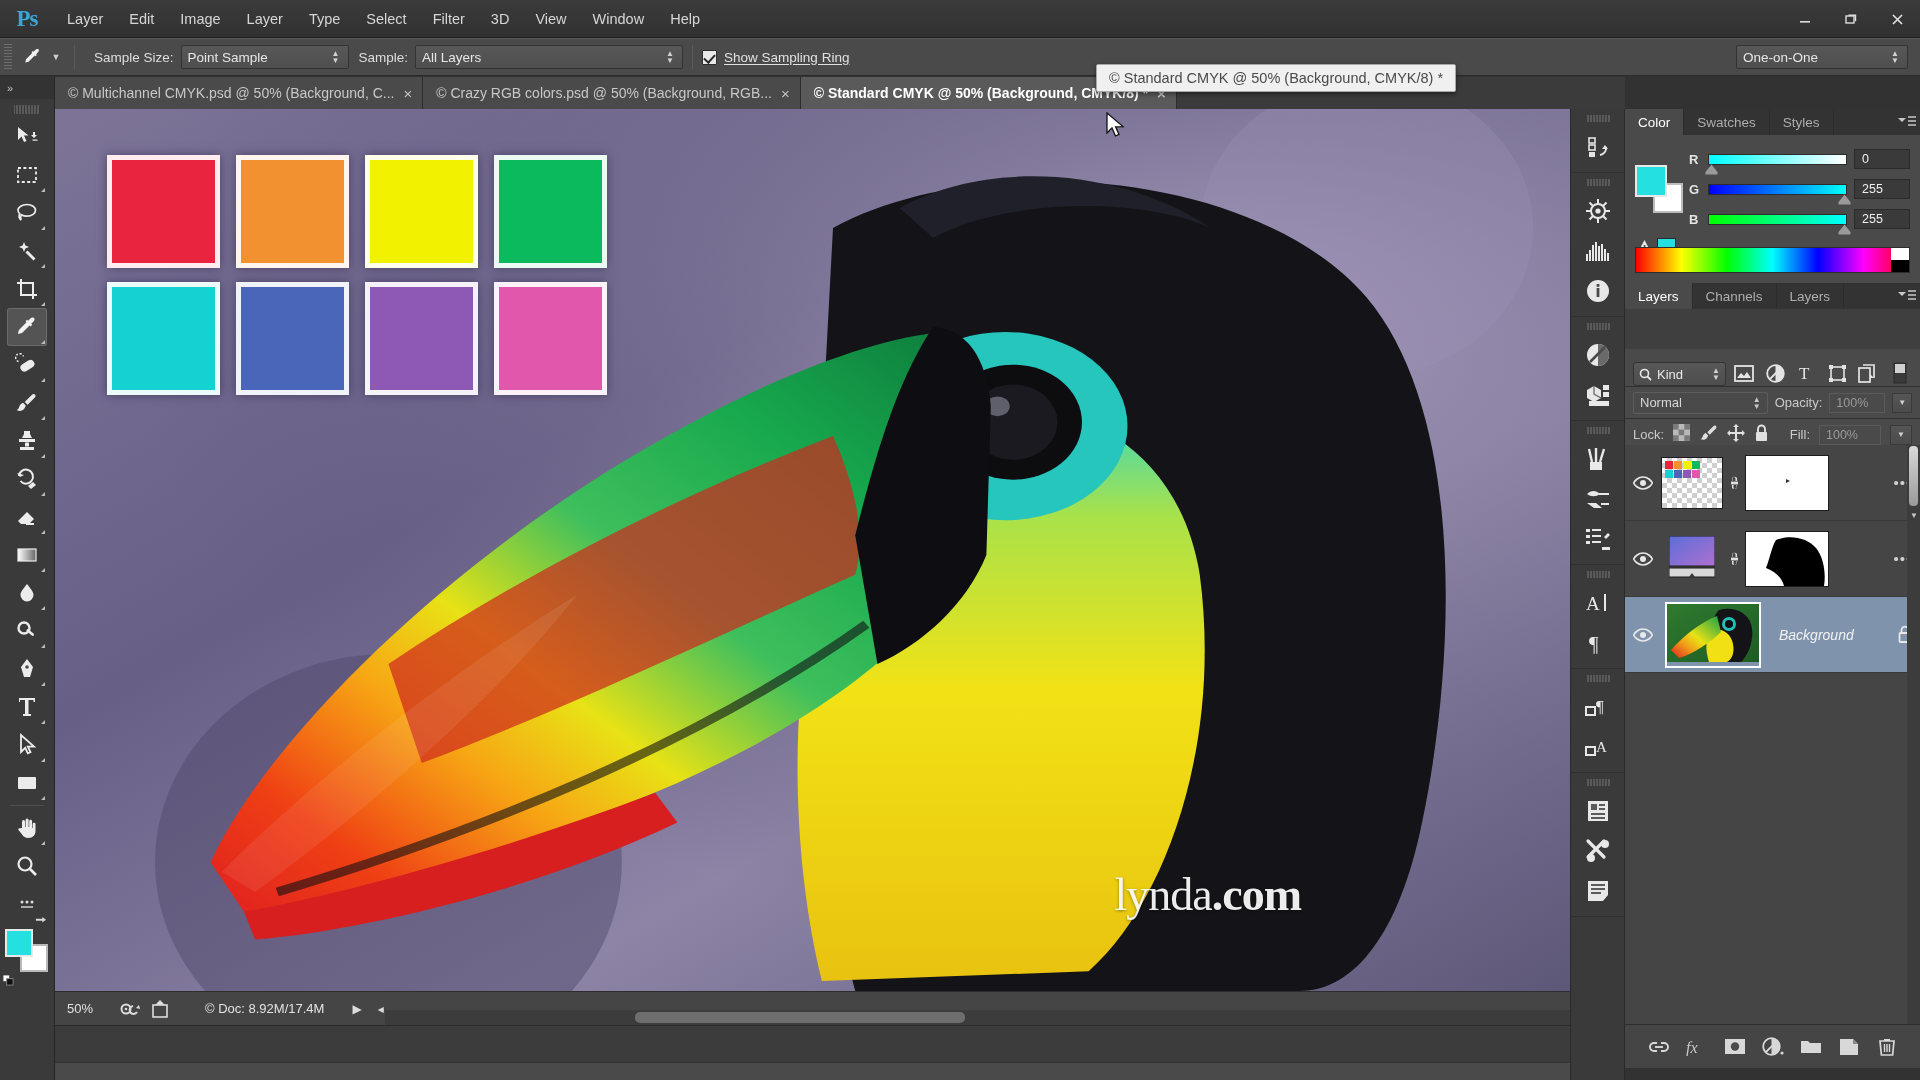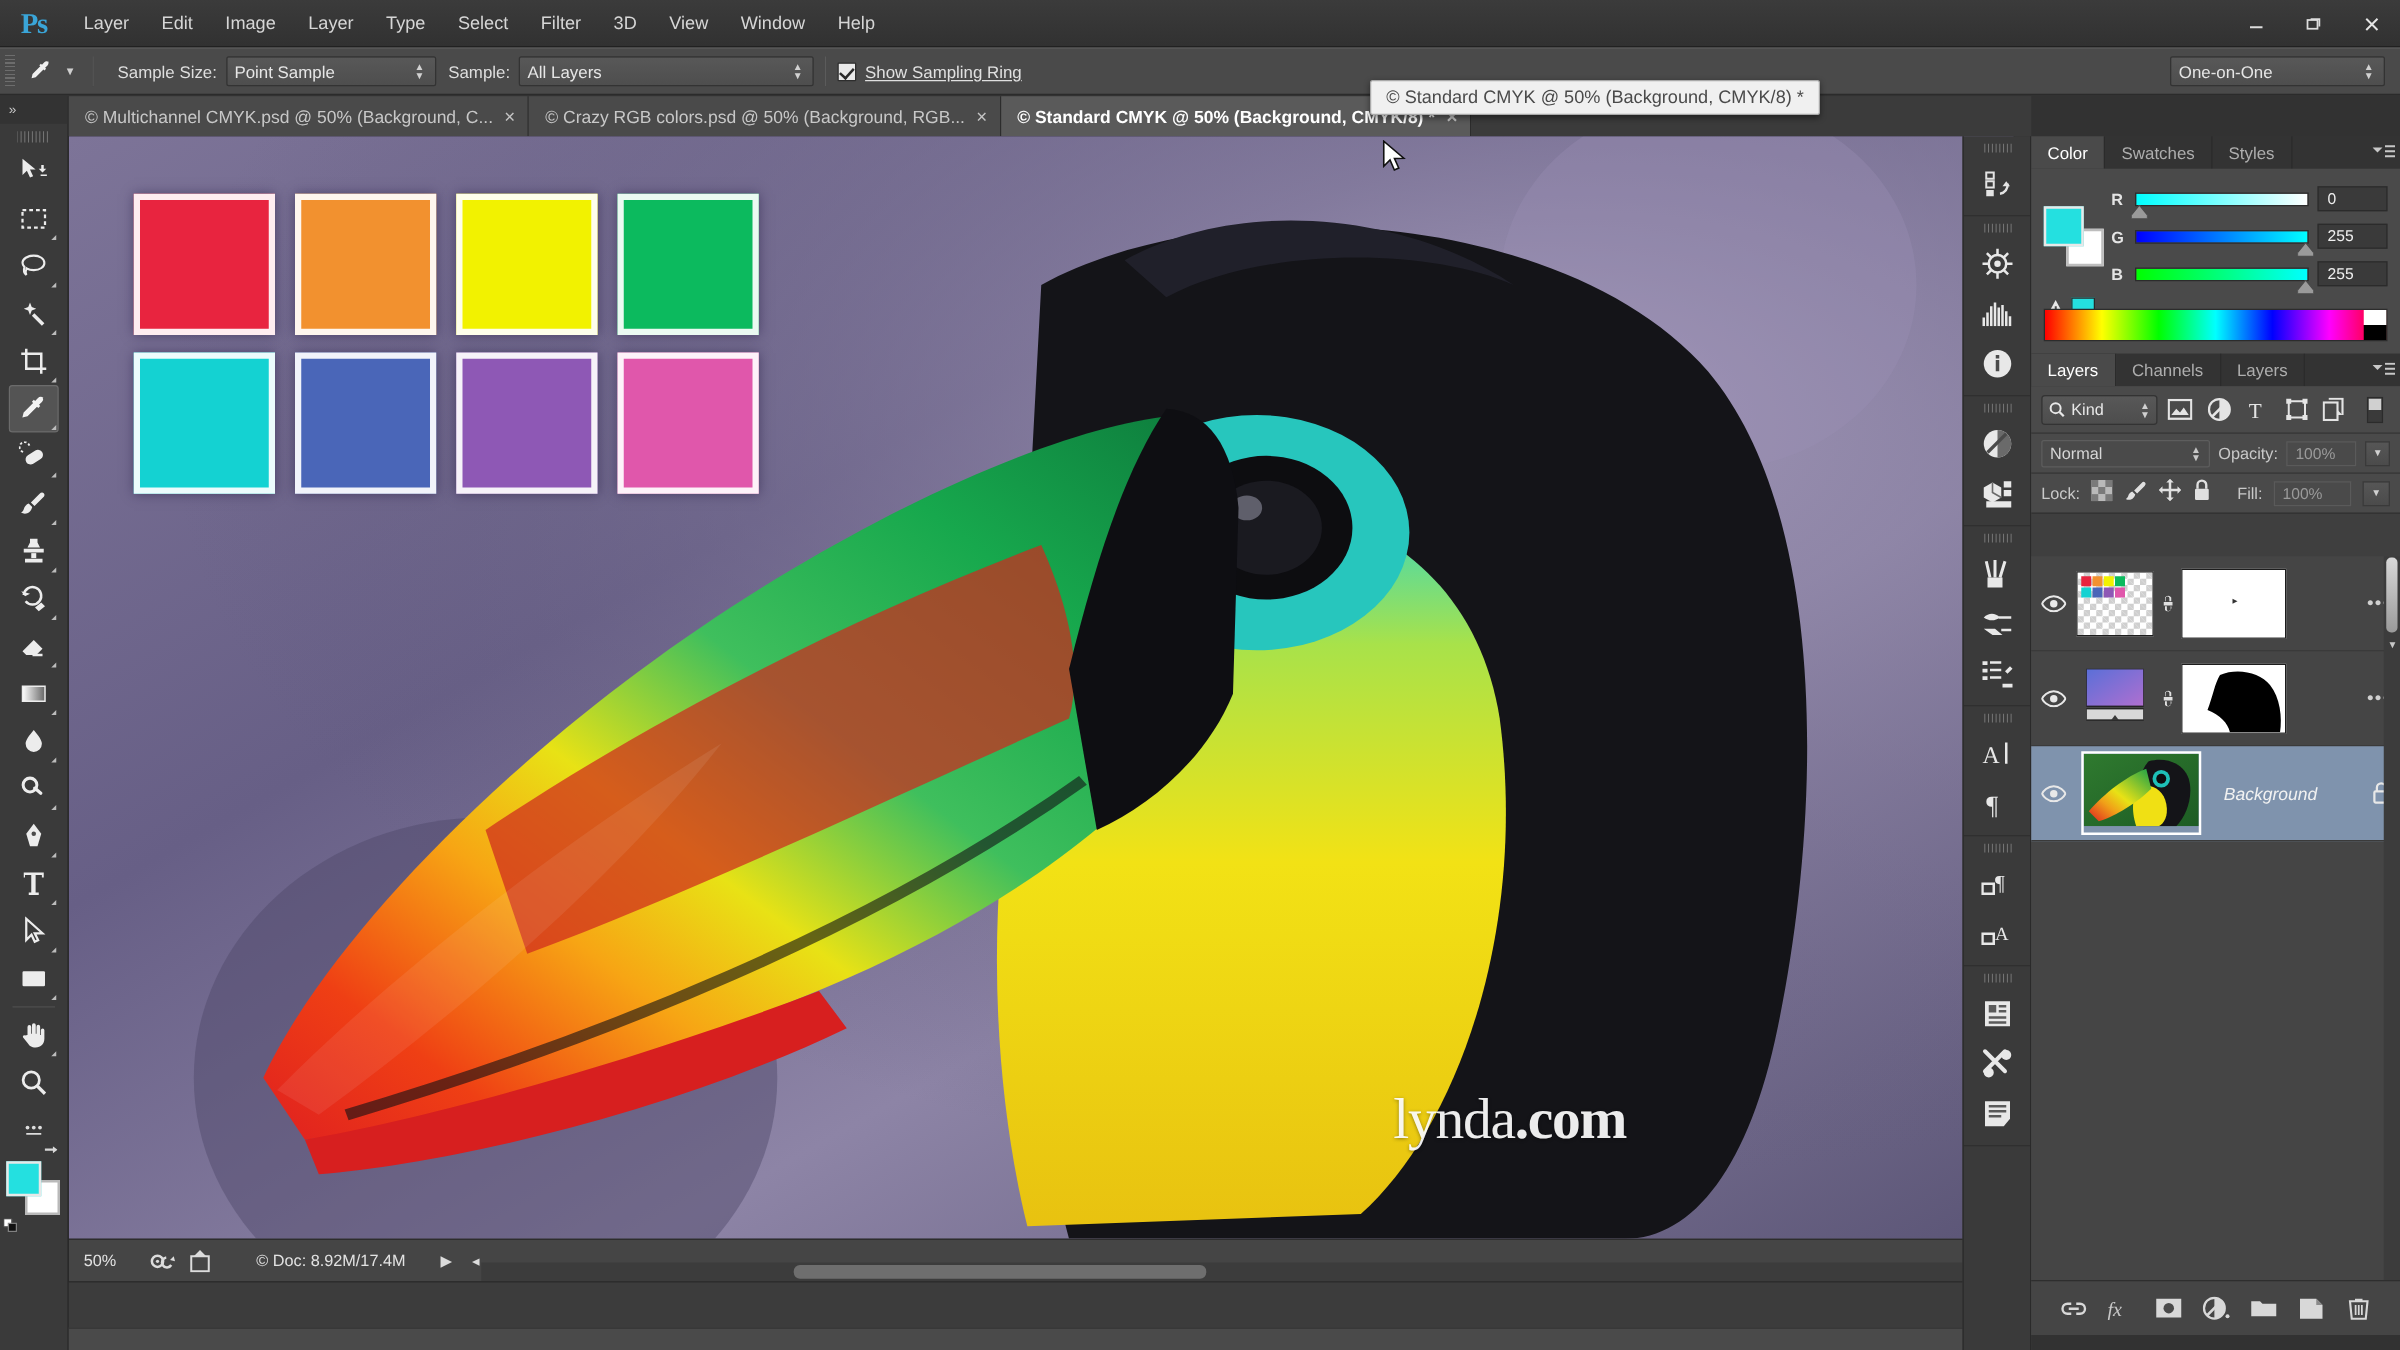--- a/index.html
+++ b/index.html
@@ -157,22 +157,22 @@
   .sl-val { width:56px; height:20px; background:#3a3a3a; border:1px solid #2b2b2b;
     color:#efefef; font-size:12.5px; display:flex; align-items:center; padding-left:7px; }
   .cb-spectrum { position:absolute; left:10px; right:10px; bottom:10px; height:26px;
     border:1px solid #2c2c2c;
     background:linear-gradient(to right,#ff0000,#ffff00,#00ff00,#00ffff,#0000ff,#ff00ff,#ff0000); }
   .cb-spectrum::after { content:""; position:absolute; right:0; top:0; width:18px; height:100%;
     background:linear-gradient(to bottom,#fff 0 50%,#000 50% 100%); }
   .alert-ic { width:16px; height:16px; display:flex; align-items:center; justify-content:center; }
 
   .layersbody { background:#3f3f3f; position:absolute; left:0; right:0; top:0; bottom:0; }
-  .lr-filter { height:38px; display:flex; align-items:center; padding:0 8px; gap:6px;
-    background:#4a4a4a; border-bottom:1px solid #323232; }
+  .lr-filter { height:38px; display:flex; align-items:flex-end; padding:0 8px; gap:6px;
+    background:#4a4a4a; border-bottom:1px solid #323232;margin-top:40px; }
   .kindsel { width:96px; height:24px; background:linear-gradient(#585858,#4d4d4d);
     border:1px solid #333; border-radius:3px; display:flex; align-items:center; gap:5px;
     padding:0 5px; color:#e8e8e8; font-size:13px; }
   .kf-ic { width:26px; height:26px; display:flex; align-items:center; justify-content:center; }
   .lr-mode { height:32px; display:flex; align-items:center; padding:0 8px; gap:7px;
     background:#4a4a4a; border-bottom:1px solid #323232; }
   .modesel { width:150px; height:22px; background:#4a4a4a; border:1px solid #5d5d5d; border-radius:2px;
     color:#d6d6d6; font-size:13px; display:flex; align-items:center; padding:0 6px; }
   .lr-lbl { color:#c9c9c9; font-size:13px; }
   .numfield { width:62px; height:20px; background:#4a4a4a; border:1px solid #5a5a5a;
@@ -264,21 +264,21 @@
       </svg>
     </div>
     <div class="opt-caret">▼</div>
     <div class="opt-sep"></div>
     <div class="opt-label">Sample Size:</div>
     <div class="opt-select" style="width:168px">
       <span class="stext">Point Sample</span>
       <span class="arrows">▲<br>▼</span>
     </div>
     <div class="opt-label">Sample:</div>
-    <div class="opt-select" style="width:236px">
+    <div class="opt-select" style="width:268px">
       <span class="stext">All Layers</span>
       <span class="arrows">▲<br>▼</span>
     </div>
     <div class="opt-sep"></div>
     <div class="checkrow">
       <span class="chkbox"></span>
       <span class="chk-label">Show Sampling Ring</span>
     </div>
     <div class="opt-select workspace-sel">
       <span class="stext">One-on-One</span>

